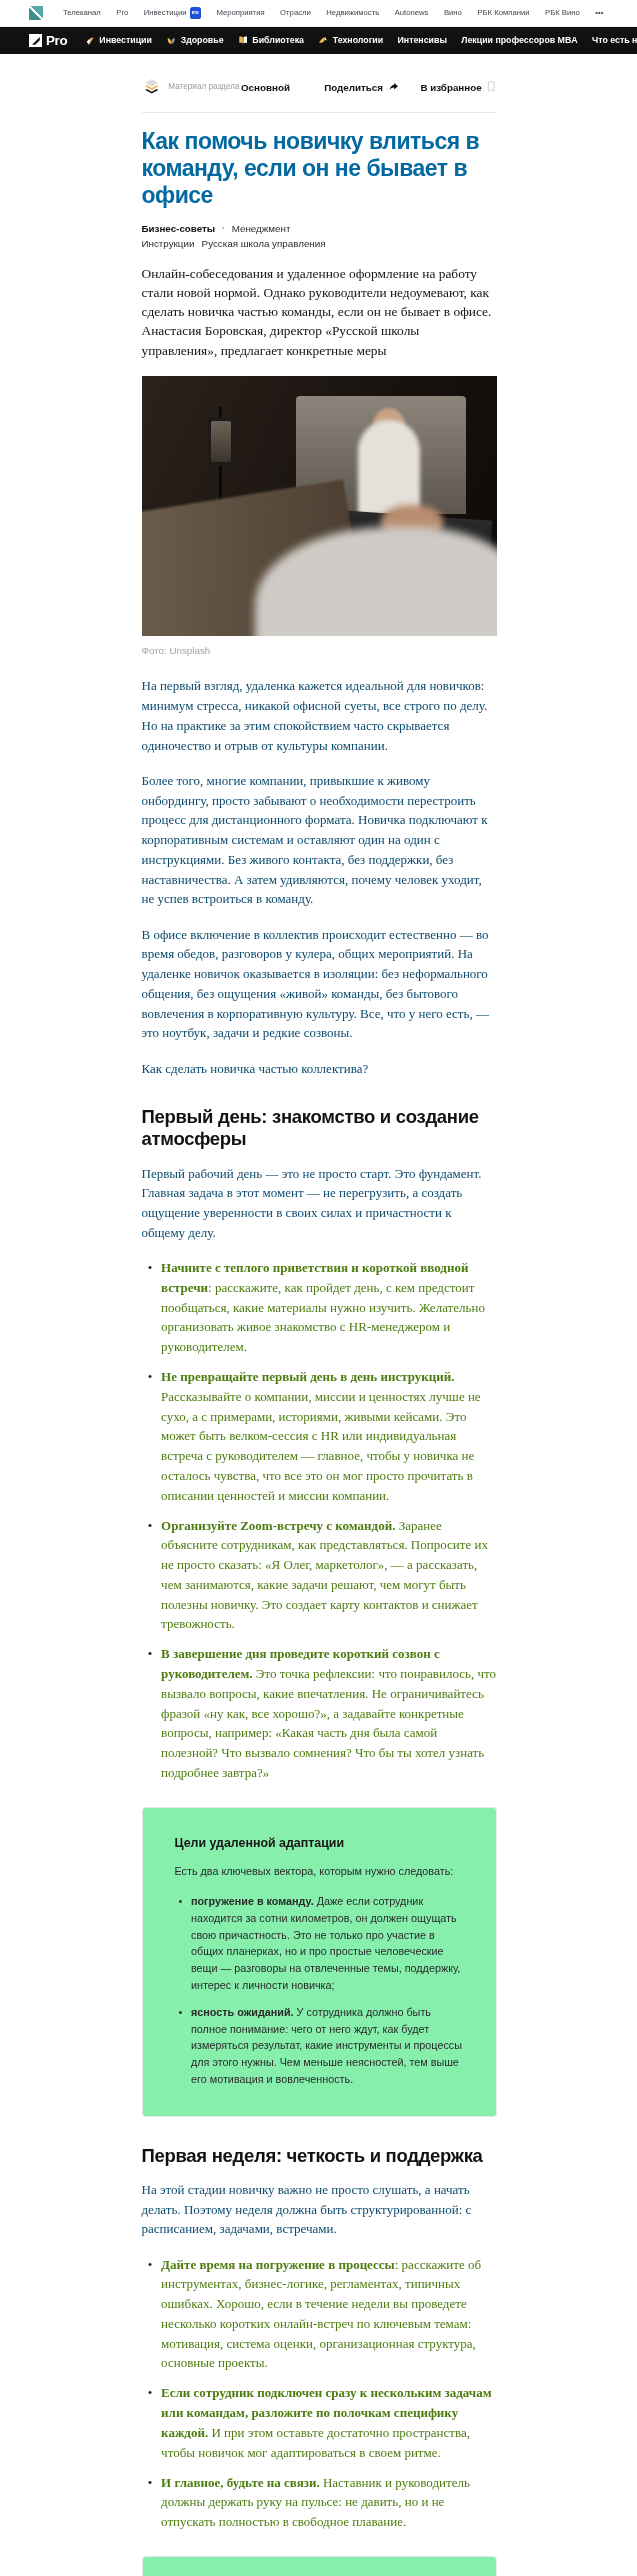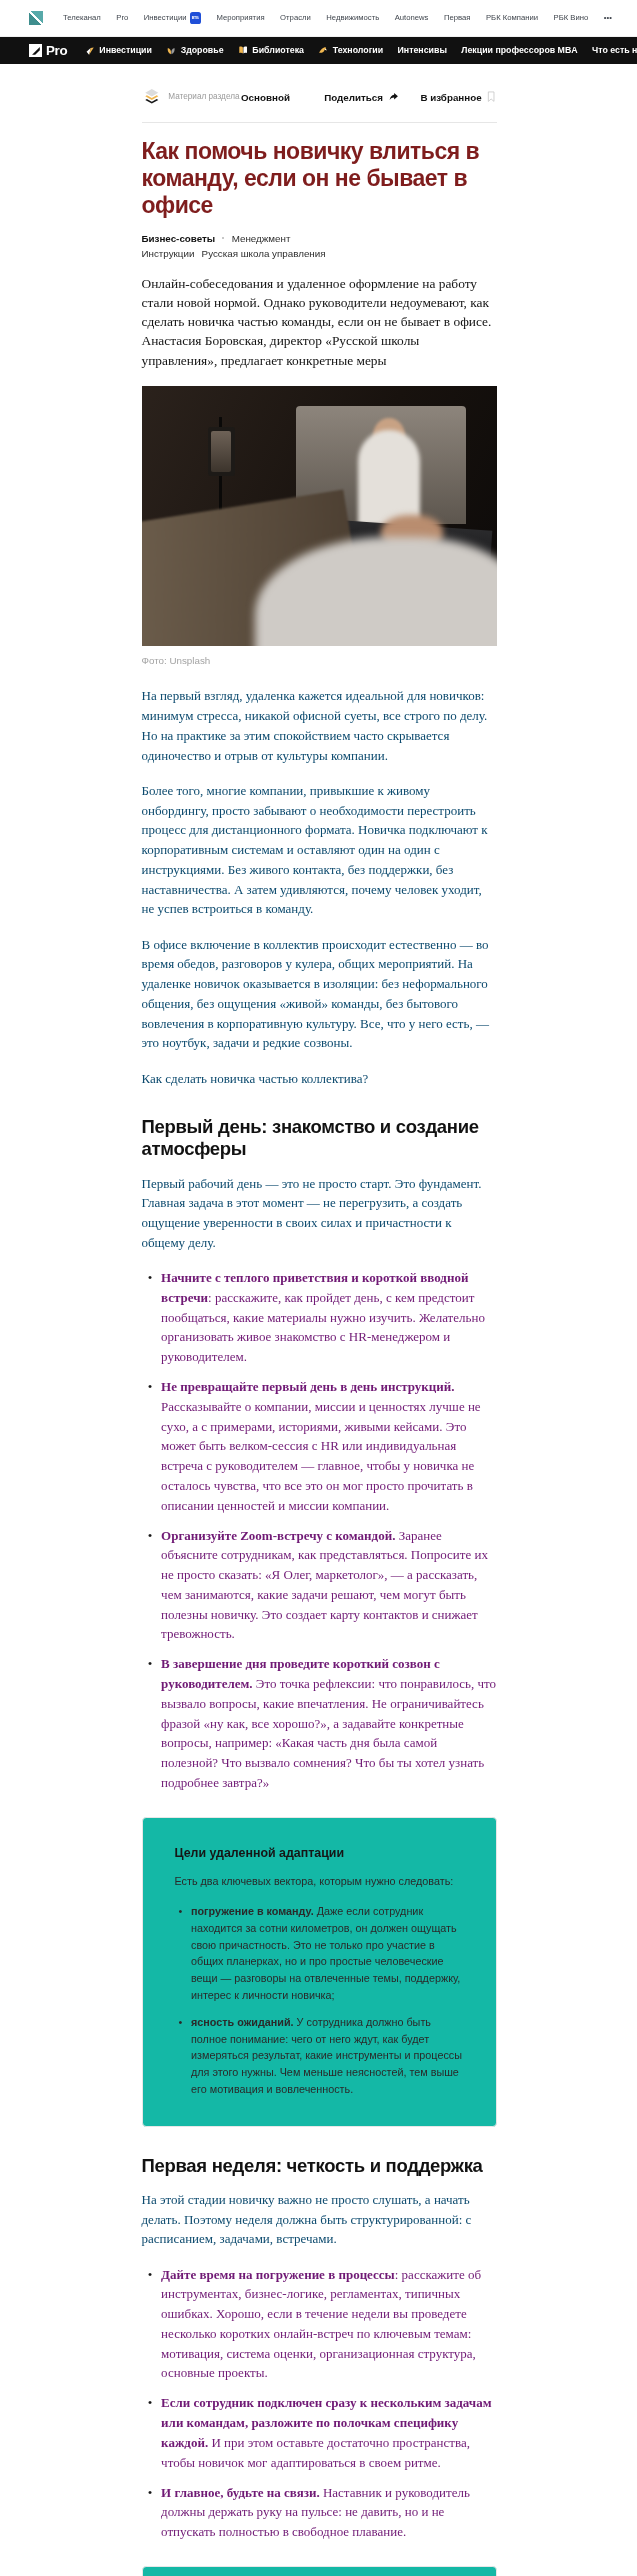--- a/index.html
+++ b/index.html
@@ -1,20 +1,20 @@
 <!DOCTYPE html>
 <html lang="ru" style="font-size:8.2px"><head>
 <meta charset="utf-8">
 <style>
   html,body{margin:0;padding:0;background:#fff;color:#151515;
     font-family:"Liberation Sans",sans-serif;}
   .page{width:638px;margin:0 auto;background:#fff;overflow:hidden;}
 
   
-  .topbar{height:37px;display:flex;align-items:center;padding:0 0 0 29px;
+  .topbar{height:27px;display:flex;align-items:center;padding:0 0 0 29px;
     background:#fff;border-bottom:0.5px solid #f0f0f0;box-sizing:border-box;}
   .topbar-logo{width:14.4px;height:14.4px;margin-right:19.6px;flex:none;
     background:linear-gradient(45deg,#3f8e8e 46%,#ffffff 46%,#ffffff 54%,#57a9a9 54%);}
   .topbar-links{display:flex;align-items:center;gap:15.5px;}
   .topbar-link{font-size:7.7px;color:#40464e;cursor:pointer;display:flex;align-items:center;gap:3.1px;white-space:nowrap;}
   .vtb-badge{display:inline-flex;align-items:center;justify-content:center;
     width:11.3px;height:11.3px;border-radius:2.6px;background:#1f4fd8;color:#fff;
     font-size:3.6px;font-weight:700;flex:none;}
 
   
@@ -31,21 +31,21 @@
   .kicker-row{display:flex;align-items:center;margin-top:23px;}
   .kicker-left{display:flex;align-items:center;gap:7.2px;}
   .kicker-texts{display:flex;gap:1.5px;}
   .kicker-label{font-size:8.2px;color:#9a9a9a;}
   .kicker-section{font-size:9.8px;font-weight:700;color:#121212;}
   .header-actions{margin-left:auto;display:flex;align-items:center;gap:21.6px;}
   .action{display:flex;align-items:center;gap:4.6px;font-size:9.8px;font-weight:600;color:#121212;cursor:pointer;}
   .rule{border:none;border-top:0.5px solid #e6e6e6;margin:13.4px 0 0 0;}
 
   h1.title{font-size:23px;line-height:1.17;font-weight:700;letter-spacing:-0.5px;
-    color:#7f1d1d;margin:15.5px 0 13.4px 0;}
+    color:#0369a1;margin:15.5px 0 13.4px 0;}
   .tags{display:flex;flex-direction:column;gap:4.6px;margin-bottom:14.4px;}
   .tag-row{display:flex;align-items:center;gap:7.2px;font-size:9.8px;color:#2e2e2e;text-align:right;}
   .tag{cursor:pointer;}
   .tag.first{font-weight:700;color:#111;}
   .tag-dot{width:2.1px;height:2.1px;border-radius:50%;background:#b5b5b5;}
 
   .lead{font-family:"Liberation Serif",serif;font-size:13.4px;line-height:1.44;
     color:#141414;margin:3.1px 0 15.5px 0;}
 
   
@@ -72,24 +72,24 @@
 
   .photo-credit{font-size:9.8px;color:#a3a3a3;margin:9.3px 0 20.6px 0;}
 
   
   .body-p{font-family:"Liberation Serif",serif;font-size:13px;line-height:1.52;
     color:#0c4a6e;margin:0 0 15.5px 0;}
   h2.sec{font-size:18.5px;line-height:1.18;font-weight:700;color:#121212;
     letter-spacing:-0.3px;margin:28px 0 13.4px 0;}
   ul.blist{list-style:none;margin:0 0 17.5px 0;padding:0;}
   ul.blist li{position:relative;padding-left:19.6px;margin-bottom:10.3px;
-    font-family:"Liberation Serif",serif;font-size:13px;line-height:1.52;color:#701a75;}
+    font-family:"Liberation Serif",serif;font-size:13px;line-height:1.52;color:#4d7c0f;}
   ul.blist li::before{content:"•";position:absolute;left:6.2px;top:0;color:#161616;}
 
-  .info-box{background:#14b8a6;border:0.5px solid #e7e7e7;border-radius:4.1px;
+  .info-box{background:#86efac;border:0.5px solid #e7e7e7;border-radius:4.1px;
     padding:28px 32px;margin:24px 0 27px 0;}
   .box-title{font-size:12.4px;font-weight:700;color:#161616;margin-bottom:13.4px;}
   .box-intro{font-size:10.8px;line-height:1.55;color:#2a2a2a;margin:0 0 13.4px 0;}
   ul.boxlist{list-style:none;margin:0;padding:0;}
   ul.boxlist li{position:relative;padding-left:16.5px;margin-bottom:10.3px;
     font-size:10.8px;line-height:1.55;color:#2a2a2a;}
   ul.boxlist li::before{content:"•";position:absolute;left:4.1px;top:0;color:#2a2a2a;}
   ul.boxlist li:last-child,ul.blist li:last-child{margin-bottom:0;}
 </style>
 </head>
@@ -116,21 +116,21 @@
         <span class="topbar-link">
           <span>Отрасли</span>
         </span>
         <span class="topbar-link">
           <span>Недвижимость</span>
         </span>
         <span class="topbar-link">
           <span>Autonews</span>
         </span>
         <span class="topbar-link">
-          <span>Первая</span>
+          <span>Вино</span>
         </span>
         <span class="topbar-link">
           <span>РБК Компании</span>
         </span>
         <span class="topbar-link">
           <span>РБК Вино</span>
         </span>
         <span class="topbar-link">
           <span>•••</span>
         </span>

